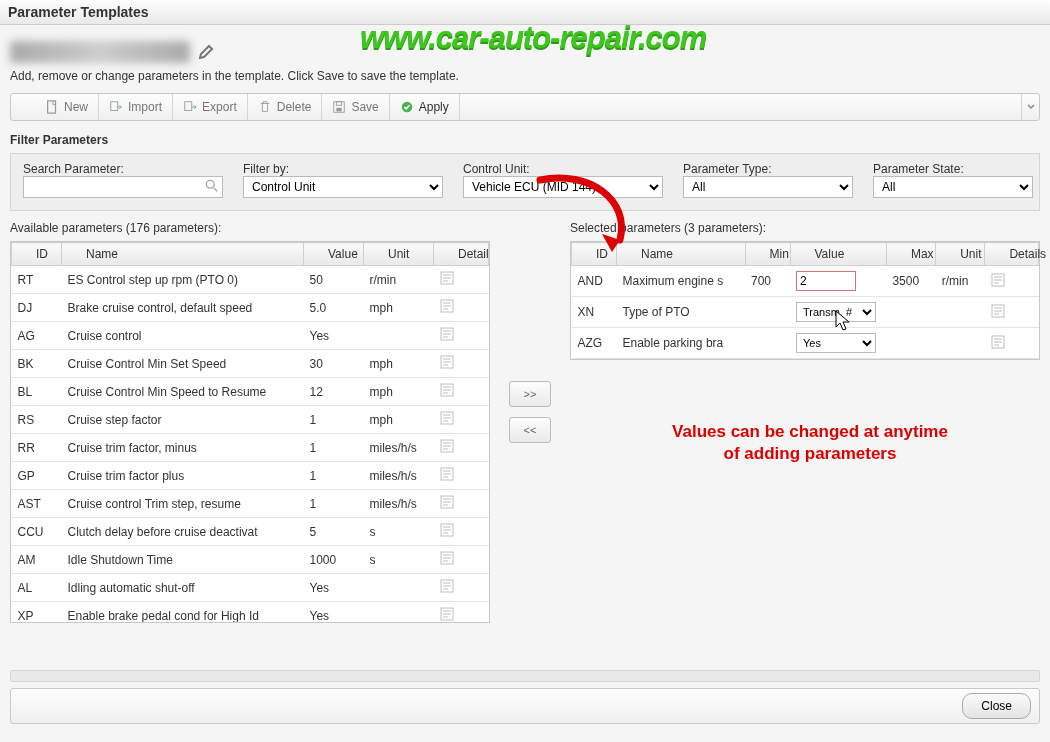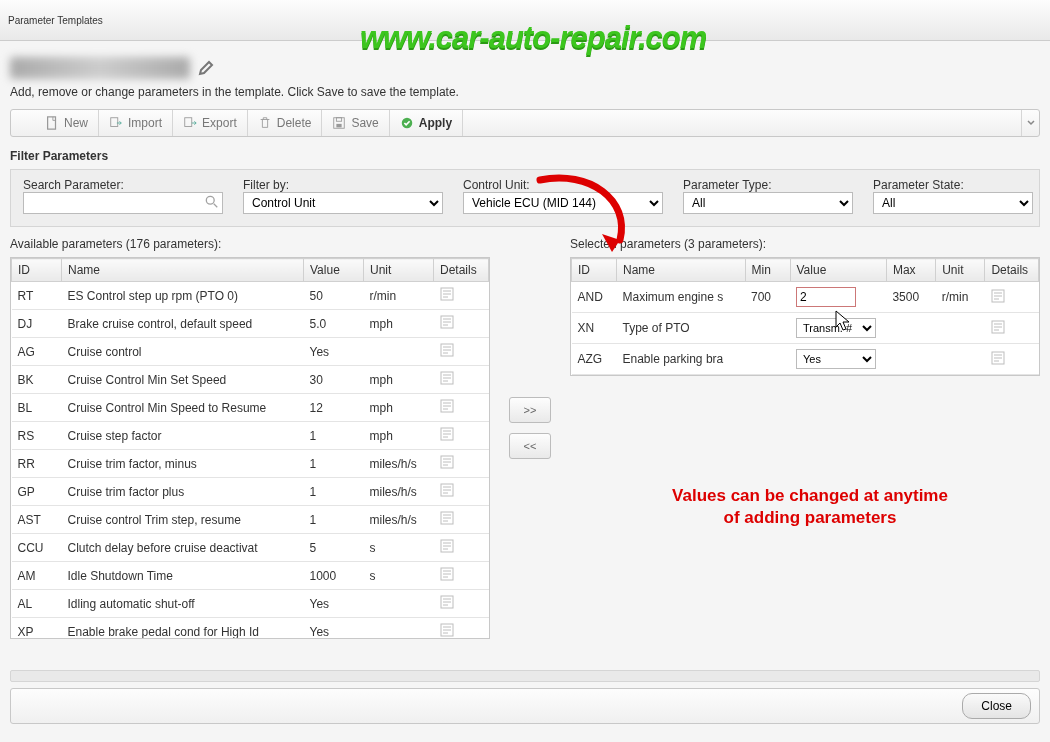--- a/index.html
+++ b/index.html
@@ -1,47 +1,47 @@
 <!DOCTYPE html>
 <html><head>
 <meta charset="utf-8">
 <style>
   * { box-sizing: border-box; }
   html, body { margin:0; padding:0; font-family: Arial, Helvetica, sans-serif; font-size:12px; color:#333; }
   body { width:1050px; height:742px; position:relative; background:#f5f5f5; }
-  .titlebar { height:24px; background:linear-gradient(#fdfdfd,#e9e9e9); border-bottom:1px solid #ccc; padding:20px 8px; font-size:10px; color:#333; display:flex; align-items:center;}
+  .titlebar { height:24px; background:linear-gradient(#fdfdfd,#e9e9e9); border-bottom:1px solid #ccc; padding:12px 8px; font-size:14px; color:#333; display:flex; align-items:center;font-weight:bold;}
   .content { padding:8px 10px; }
   .watermark { position:absolute; top:8px; left:360px; font-family: "Comic Sans MS", cursive, sans-serif; font-size:31px; font-weight:900; font-style:italic; color:#3cc61e; text-shadow:0 2px 0 #2a9a13; letter-spacing:-1px; white-space:nowrap;margin-top:12px; }
   .template-name-row { margin:8px 0 6px 0; display:flex; align-items:center; gap:8px;}
   .template-name-placeholder { width:180px; height:22px; filter:blur(4px); background:linear-gradient(90deg,#aaa,#ccc,#aaa); border-radius:3px; }
   .template-name-edit { width:16px; height:16px; }
   .edit-svg { stroke:#777; fill:none; stroke-width:2; }
   .instructions { margin:0 0 10px 0; font-size:12px; color:#333;}
   .toolbar { border:1px solid #c8c8c8; border-radius:3px; background:linear-gradient(#fdfdfd,#f0f0f0); display:flex; align-items:stretch; height:28px;padding-left:24px;}
   .tool-btn { display:flex; align-items:center; gap:5px; padding:0 10px; border-right:1px solid #d6d6d6; color:#777; cursor:default;}
   .tool-btn .lbl { font-size:12px; }
-  .tool-btn.enabled { color:#333; cursor:pointer;font-weight:bold; }
+  .tool-btn.enabled { color:#333; cursor:pointer; }
   .tool-btn svg { width:14px; height:14px; }
   .toolbar-overflow { margin-left:auto; width:18px; display:flex; align-items:center; justify-content:center; border-left:1px solid #d6d6d6;}
   .section-label { font-weight:bold; margin:12px 0 6px 0; font-size:12px;}
   .filters-box { border:1px solid #d5d5d5; background:#eeeeee; padding:8px 12px 12px 12px; display:flex; gap:20px;}
   .filter-col { display:flex; flex-direction:column; }
   .filter-col label { font-size:12px; color:#333; }
   .search-wrap { position:relative; width:200px; }
   .search-wrap input { width:100%; height:22px; border:1px solid #bbb; padding:2px 22px 2px 4px; font-size:12px; background:#fff;}
   .mag-icon { position:absolute; right:4px; top:3px; width:14px; height:14px; opacity:.6;}
   .combo { height:22px; width:200px; border:1px solid #bbb; background:#fff; font-size:12px; padding:2px 4px;}
   .tables-row { display:flex; gap:10px; margin-top:10px;}
   .left-col { width:480px; }
   .mid-col { width:60px; display:flex; flex-direction:column; align-items:center; justify-content:flex-start; padding-top:160px; gap:10px;}
   .right-col { flex:1; position:relative; }
   .table-title { font-size:12px; margin:0 0 6px 0;}
   .grid { border:1px solid #c8c8c8; background:#fff; }
   .grid table { width:100%; border-collapse:collapse; table-layout:fixed;}
-  .grid th { background:linear-gradient(#fafafa,#e9e9e9); border:1px solid #d0d0d0; font-weight:normal; text-align:left; padding:4px 6px; font-size:12px;}
+  .grid th { background:linear-gradient(#fafafa,#e9e9e9); border:1px solid #d0d0d0; font-weight:normal; text-align:left; padding:4px 24px; font-size:12px;}
   .grid td { border-bottom:1px solid #e4e4e4; padding:5px 6px; font-size:12px; white-space:nowrap; overflow:hidden; text-overflow:ellipsis;}
   .left-col .grid { position:relative;}
   .left-scroll { max-height:380px; overflow-y:auto; }
   .details-icon { width:14px; height:14px; opacity:.55; display:inline-block;}
   .move-btn { width:42px; height:26px; background:linear-gradient(#fdfdfd,#e9e9e9); border:1px solid #bcbcbc; border-radius:3px; font-size:11px; color:#666; cursor:pointer; display:flex; align-items:center; justify-content:center;}
   .sel-input { width:60px; height:20px; border:1px solid #c77; background:#fff; padding:1px 3px; font-size:12px;}
   .sel-combo { width:80px; height:20px; border:1px solid #bbb; background:#fff; font-size:11px; padding:1px 2px;}
   .cursor-svg { position:absolute; pointer-events:none; }
   .arrow-annot { position:absolute; pointer-events:none;}
   .annot-text { position:absolute; color:#d00; font-weight:bold; font-size:17px; text-align:center; line-height:1.3; }
@@ -388,21 +388,21 @@
                 <td></td>
                 <td><span class="details-icon"><svg viewBox="0 0 14 14">
                       <rect x="1" y="1" width="12" height="12" fill="none" stroke="#888"></rect>
                       <path d="M3 4h8M3 7h8M3 10h5" stroke="#888"></path>
                     </svg></span></td>
               </tr>
             </tbody>
         </table>
       </div>
 
-      <div class="annot-text" style="left:60px; top:200px; width:360px;margin-top:48px;">
+      <div class="annot-text" style="left:60px; top:200px; width:360px;">
         <span>Values can be changed at anytime</span><br>
         <span>of adding parameters</span>
       </div>
     </div>
   </div>
 
 </div>
 
 <svg class="arrow-annot" style="left:530px; top:170px;" width="130" height="90" viewBox="0 0 130 90">
   <path d="M10 10 C 60 0, 100 30, 90 70" fill="none" stroke="#d00" stroke-width="7" stroke-linecap="round"></path>

